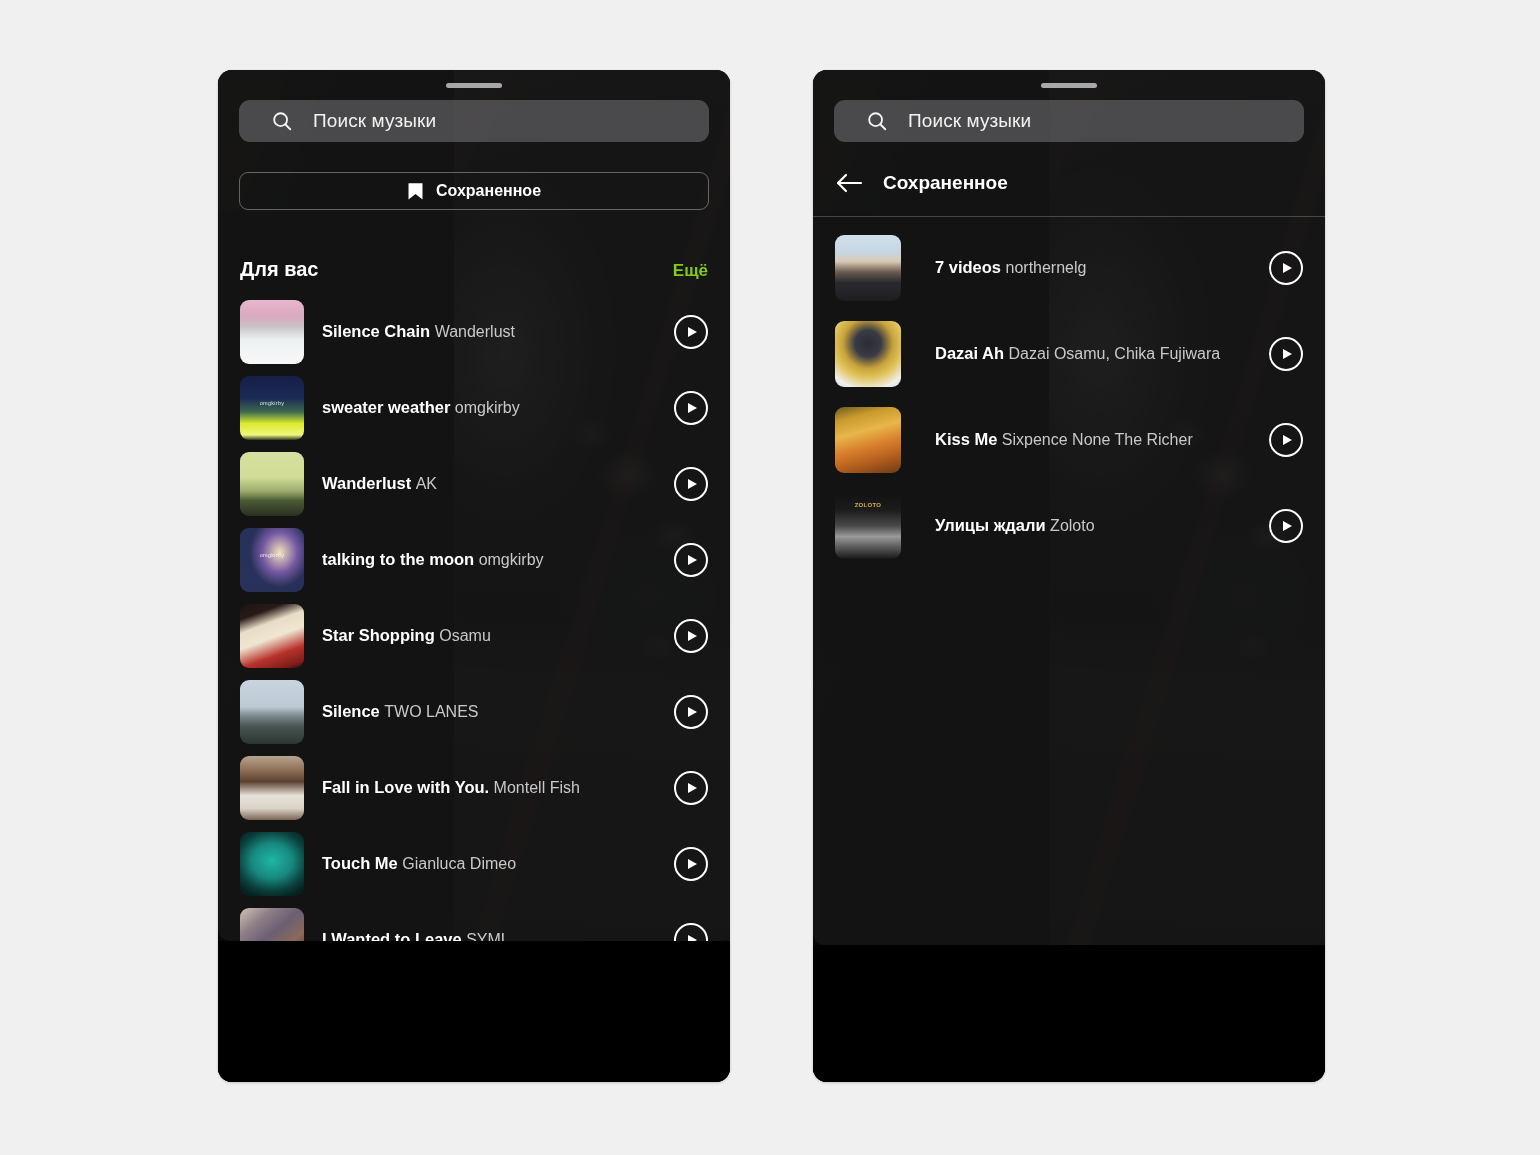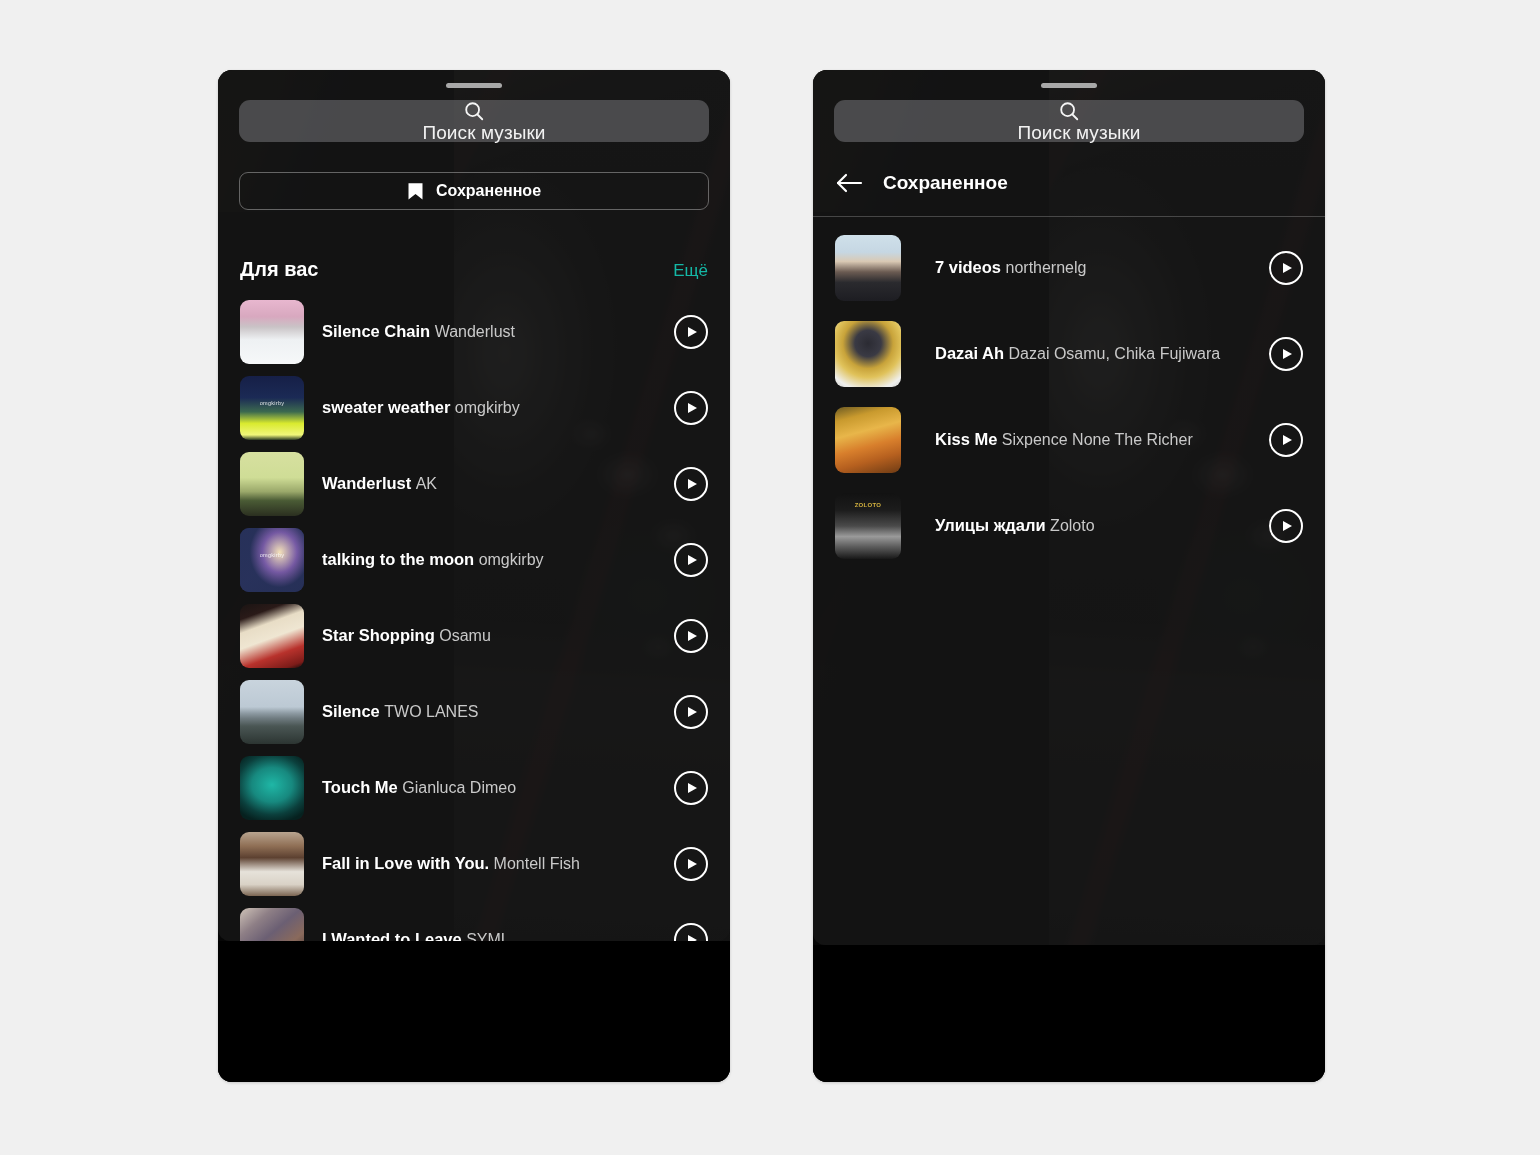--- a/index.html
+++ b/index.html
@@ -84,22 +84,21 @@
     background: #a8a8a8;
   }
 
   
   .search-bar {
     margin: 0 21px;
     height: 42px;
     background: rgba(118,118,122,.55);
     border-radius: 11px;
     display: flex; align-items: center;
-    padding: 0 0;
-    flex-direction: column;
+    padding: 0 32px;
   }
   .search-icon { width: 22px; height: 22px; flex: none; }
   .search-icon svg { display: block; }
   .search-ph {
     margin-left: 20px;
     color: #f2f2f2;
     font-size: 19px;
     letter-spacing: .1px;
   }
 
@@ -114,21 +113,21 @@
   }
   .bookmark-icon { width: 17px; height: 19px; flex:none; }
   .saved-label { color: #fff; font-size: 16px; font-weight: bold; }
 
   
   .section-head {
     margin: 48px 22px 0;
     display: flex; align-items: baseline; justify-content: space-between;
   }
   .section-title { color:#fff; font-size: 20px; font-weight: bold; }
-  .section-more  { color:#14b8a6; font-size: 17px; font-weight: normal; }
+  .section-more  { color:#84cc16; font-size: 17px; font-weight: bold; }
 
   
   .track-list { margin-top: 13px; }
   .track-row {
     display: flex; align-items: center;
     height: 76px;
     padding: 0 22px 0 22px;
   }
   .thumb {
     width: 64px; height: 64px; flex: none;
@@ -309,38 +308,38 @@
               <span class="track-title">Silence</span>
               <span class="track-artist">TWO LANES</span>
             </span>
             <span class="play-btn">
                 <span class="play-tri"></span>
               </span>
           </div>
 
           <div class="track-row">
             <span class="thumb">
+              <span class="thumb-art" style="background:linear-gradient(180deg,#b8a48f 0%,#8f6f55 22%,#5d4131 40%,#e6e2da 62%,#d9d2c6 82%,#7b6552 100%);"></span>
+            </span>
+            <span class="track-text">
+              <span class="track-title">Fall in Love with You.</span>
+              <span class="track-artist">Montell Fish</span>
+            </span>
+            <span class="play-btn">
+                <span class="play-tri"></span>
+              </span>
+          </div>
+
+          <div class="track-row">
+            <span class="thumb">
               <span class="thumb-art" style="background:radial-gradient(ellipse 70% 60% at 50% 45%, #1fb7a6 0%, #17897f 45%, #0b3f3c 78%, #06211f 100%);"></span>
             </span>
             <span class="track-text">
               <span class="track-title">Touch Me</span>
               <span class="track-artist">Gianluca Dimeo</span>
-            </span>
-            <span class="play-btn">
-                <span class="play-tri"></span>
-              </span>
-          </div>
-
-          <div class="track-row">
-            <span class="thumb">
-              <span class="thumb-art" style="background:linear-gradient(180deg,#b8a48f 0%,#8f6f55 22%,#5d4131 40%,#e6e2da 62%,#d9d2c6 82%,#7b6552 100%);"></span>
-            </span>
-            <span class="track-text">
-              <span class="track-title">Fall in Love with You.</span>
-              <span class="track-artist">Montell Fish</span>
             </span>
             <span class="play-btn">
                 <span class="play-tri"></span>
               </span>
           </div>
 
           <div class="track-row">
             <span class="thumb">
               <span class="thumb-art" style="background:linear-gradient(140deg,#cfc3b8 0%,#8e7f86 24%,#6b5f73 44%,#8a6a5c 66%,#4a3a38 86%,#241c1c 100%);"></span>
             </span>

